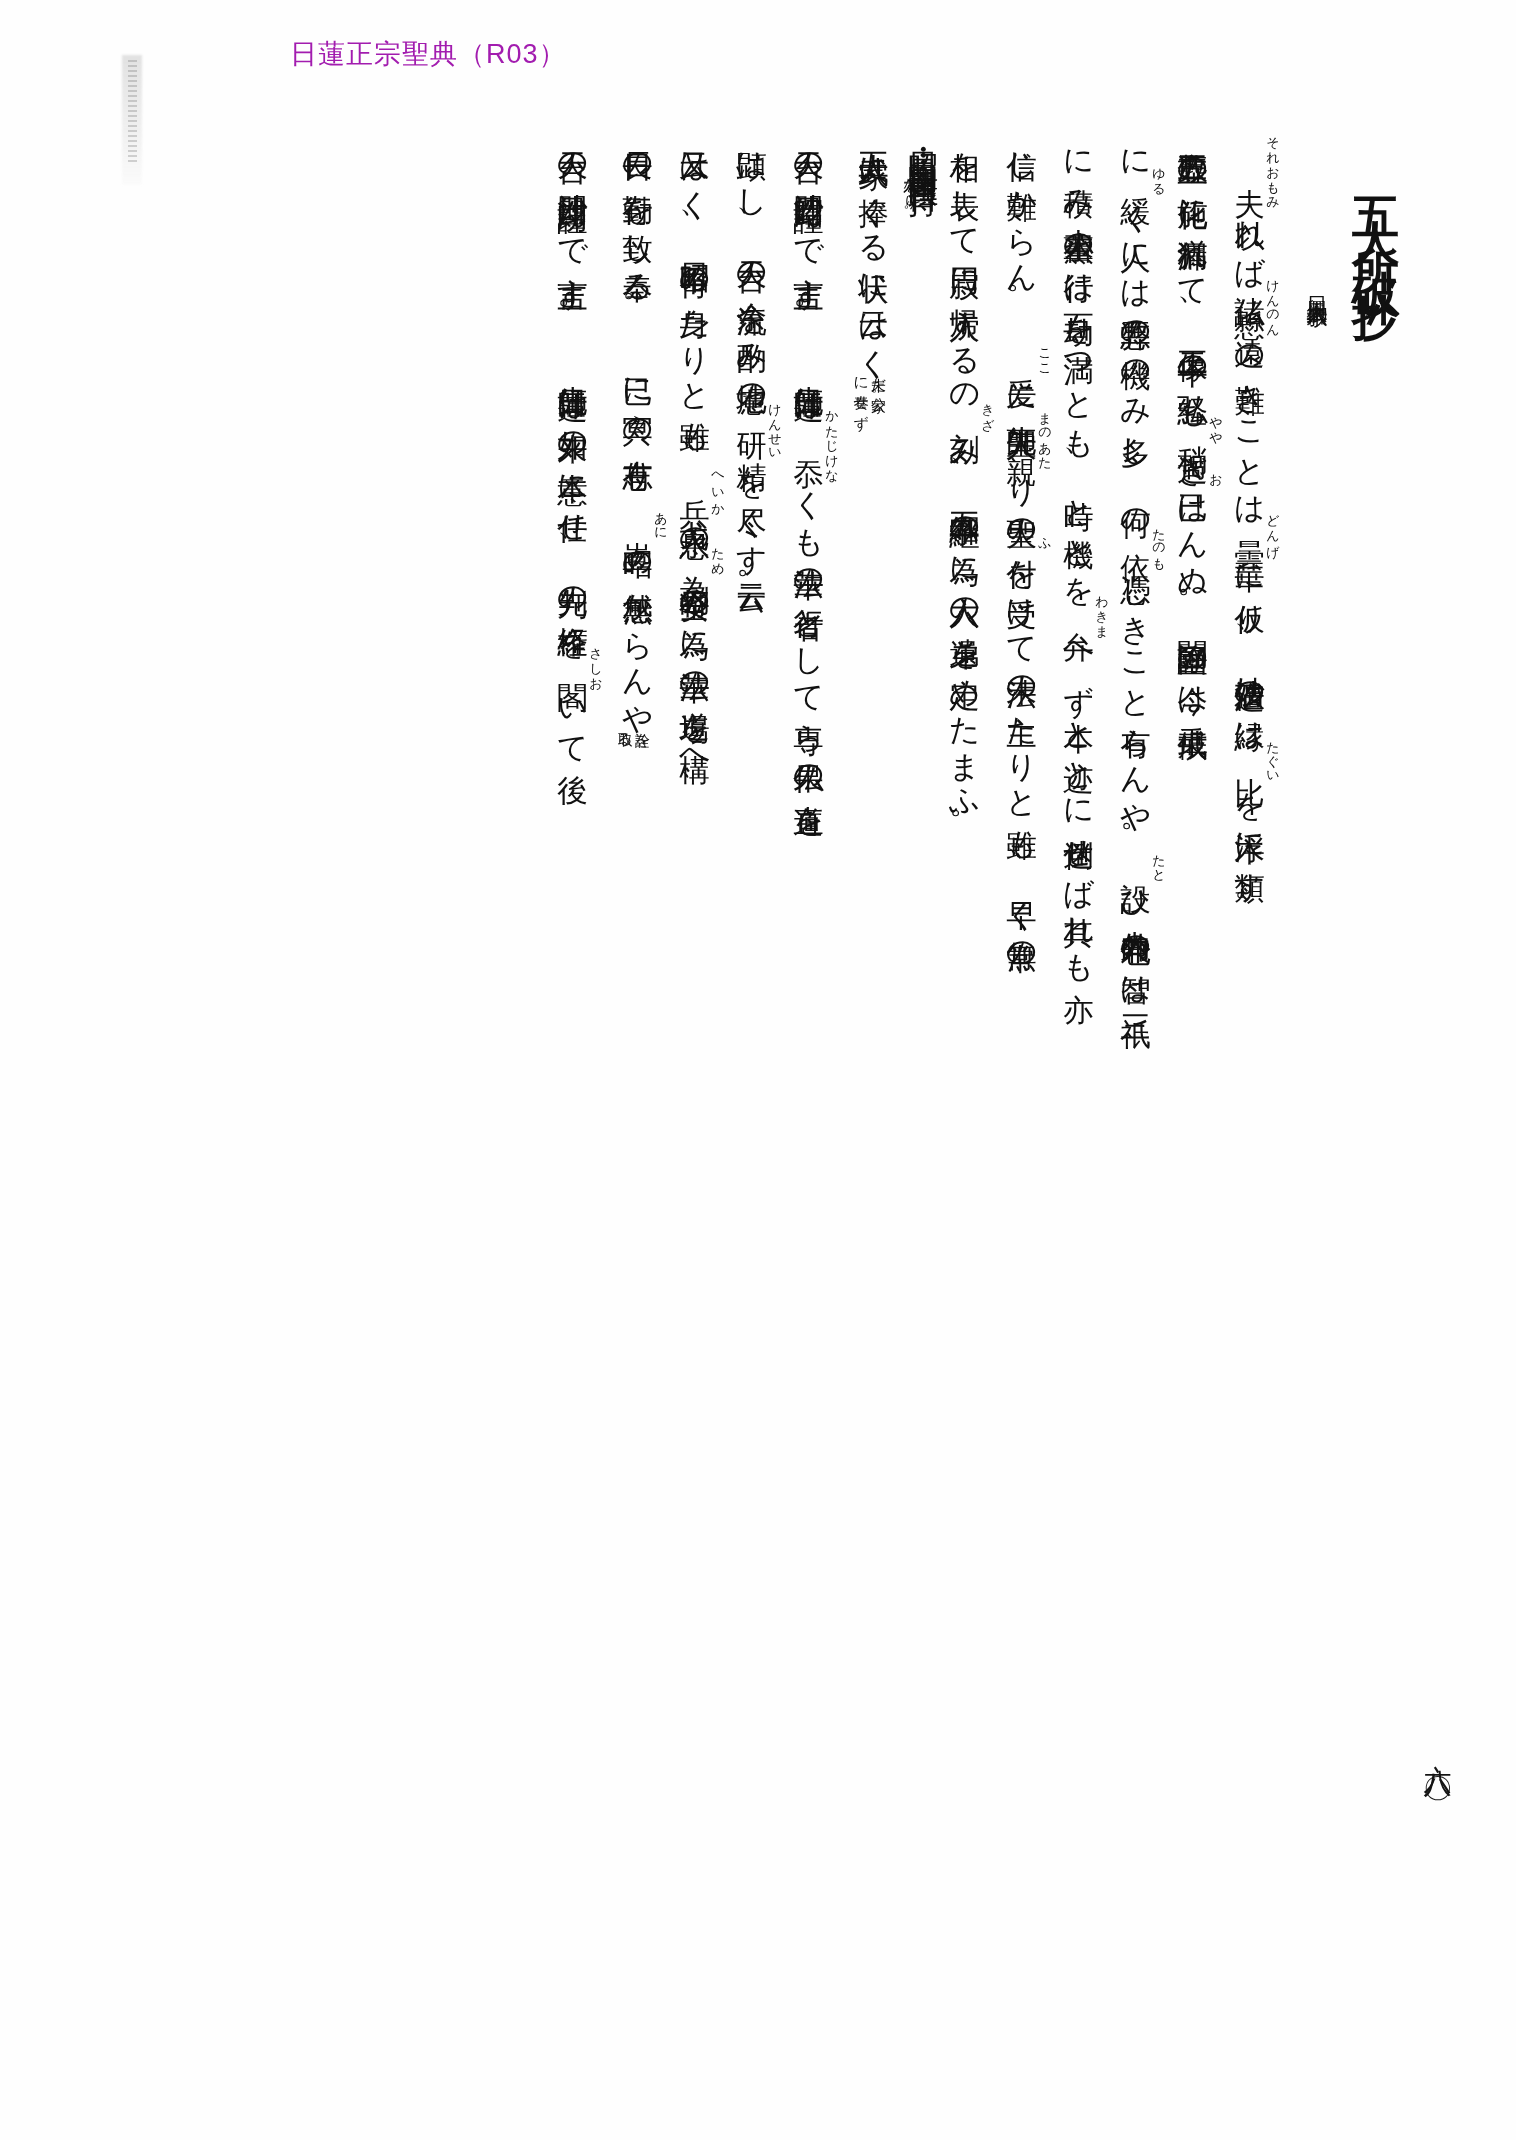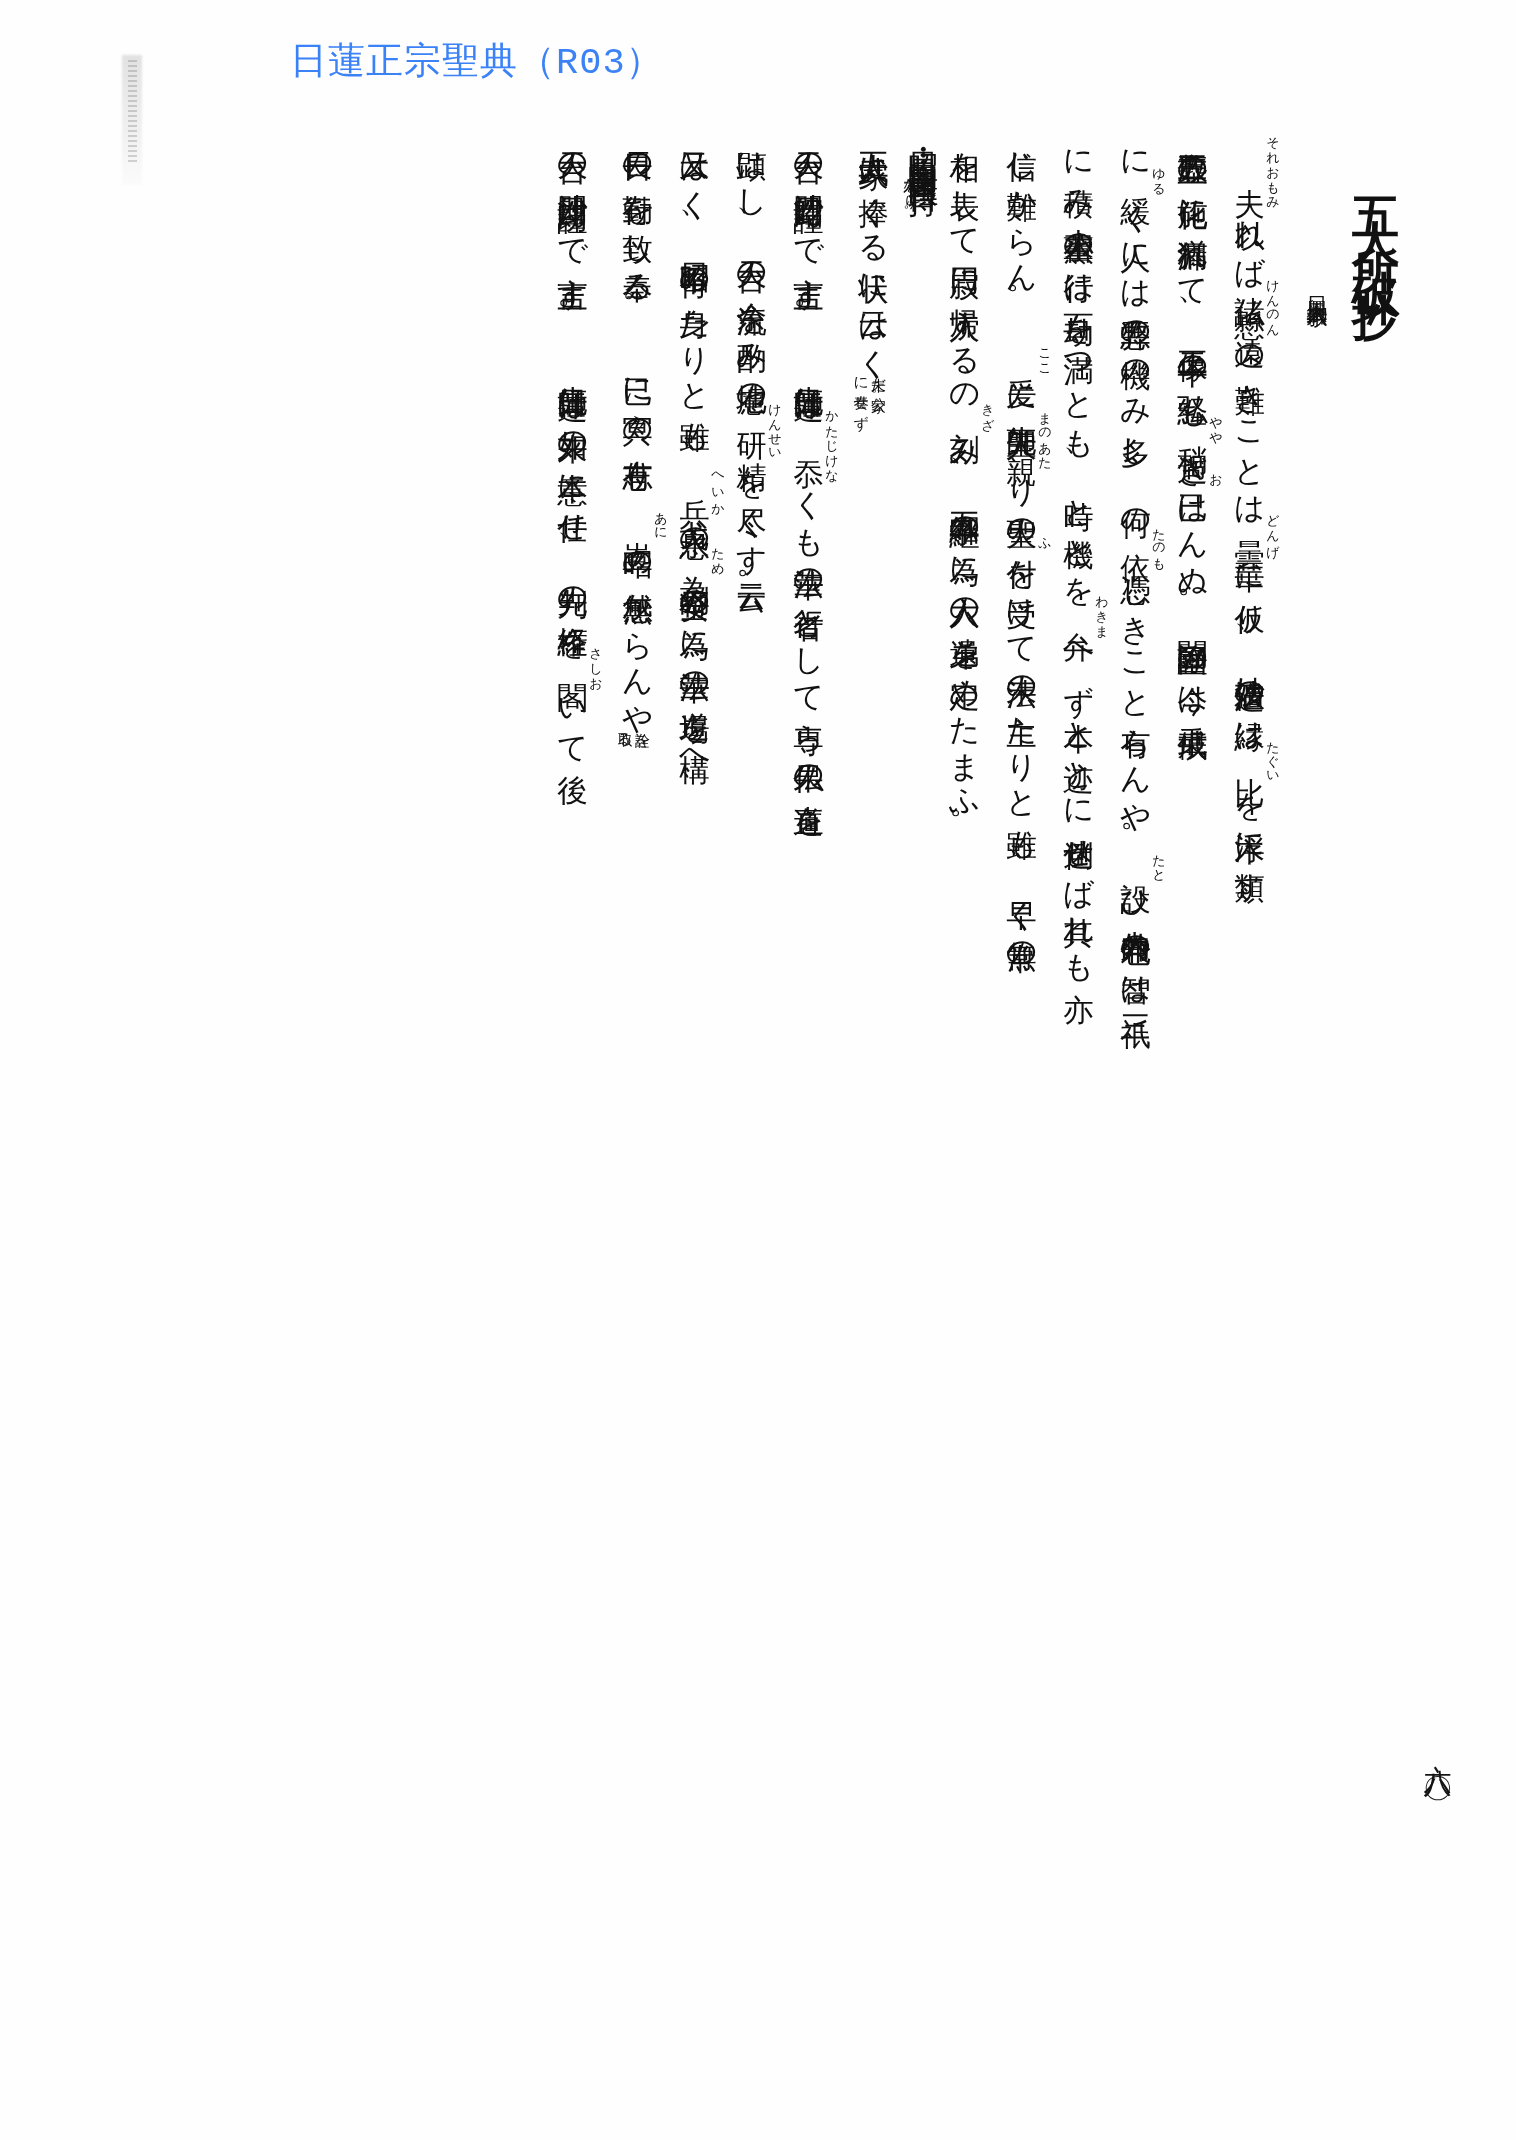--- a/index.html
+++ b/index.html
@@ -20,24 +20,24 @@
     position: absolute;
     inset: 0;
     background: #fefefe;
   }
 
   
   .header-title {
     position: absolute;
     top: 36px;
     left: 290px;
-    font-size: 37px;
+    font-size: 27px;
     letter-spacing: 1px;
-    font-family: Liberation Mono, monospace;
-    color: #3b82f6;
+    font-family: Liberation Sans, sans-serif;
+    color: #a21caf;
     white-space: nowrap;
   }
 
   
   .page-number {
     position: absolute;
     right: 60px;
     bottom: 380px;
     writing-mode: vertical-rl;
     text-orientation: upright;

